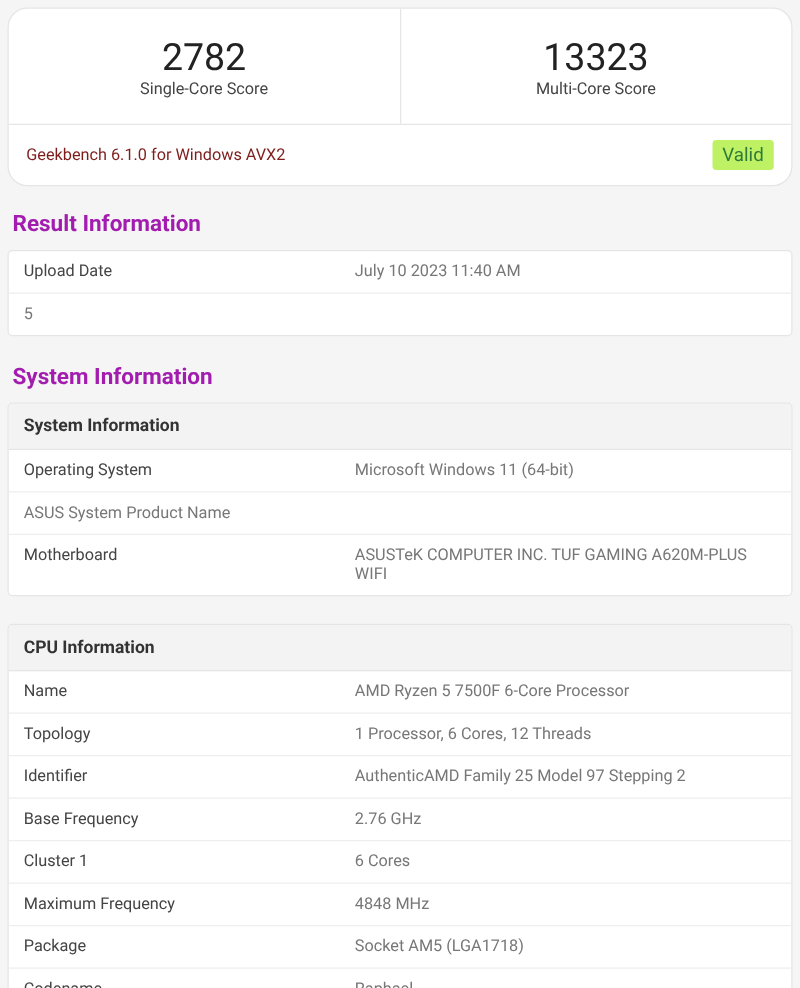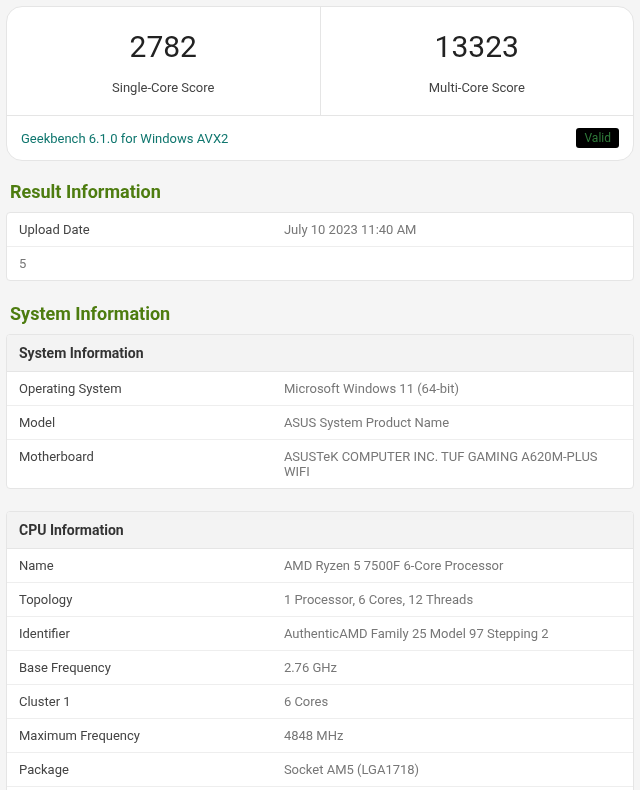--- a/index.html
+++ b/index.html
@@ -19,40 +19,40 @@
     overflow: hidden;
   }
   .scores-row { display: flex; }
   .score-cell {
     flex: 1;
     text-align: center;
     padding: 22px 10px 20px 10px;
   }
   .score-cell:first-child { border-right: 1px solid #e5e5e5; }
   .score-value { font-size: 30px; font-weight: 400; color: #222; }
-  .score-label { font-size: 13px; color: #444; margin-top: 16px; }
+  .score-label { font-size: 13px; color: #444; margin-top: 0; }
   .version-row {
     display: flex;
     align-items: center;
     justify-content: space-between;
     border-top: 1px solid #e5e5e5;
     padding: 12px 14px;
   }
-  .version-text { font-size: 13px; color: #0f766e; }
+  .version-text { font-size: 13px; color: #7f1d1d; }
   .valid-badge {
-    background: #000000;
+    background: #bef264;
     color: #2f7a3a;
-    font-size: 12px;
+    font-size: 15px;
     padding: 3px 8px;
     border-radius: 3px;
   }
   .section-title {
     font-size: 18px;
     font-weight: 700;
-    color: #4d7c0f;
+    color: #a21caf;
     margin: 0 0 10px 4px;
   }
   .card {
     background: #fff;
     border: 1px solid #e5e5e5;
     border-radius: 4px;
     margin-bottom: 22px;
     overflow: hidden;
   }
   .sub-header {
@@ -114,21 +114,20 @@
   </div>
 
   <div class="section-title">System Information</div>
   <div class="card">
     <div class="sub-header">System Information</div>
     <div class="kv-row">
       <div class="kv-key">Operating System</div>
       <div class="kv-val">Microsoft Windows 11 (64-bit)</div>
     </div>
     <div class="kv-row">
-      <div class="kv-key">Model</div>
       <div class="kv-val">ASUS System Product Name</div>
     </div>
     <div class="kv-row">
       <div class="kv-key">Motherboard</div>
       <div class="kv-val">ASUSTeK COMPUTER INC. TUF GAMING A620M-PLUS WIFI</div>
     </div>
   </div>
 
   <div class="card">
     <div class="sub-header">CPU Information</div>

